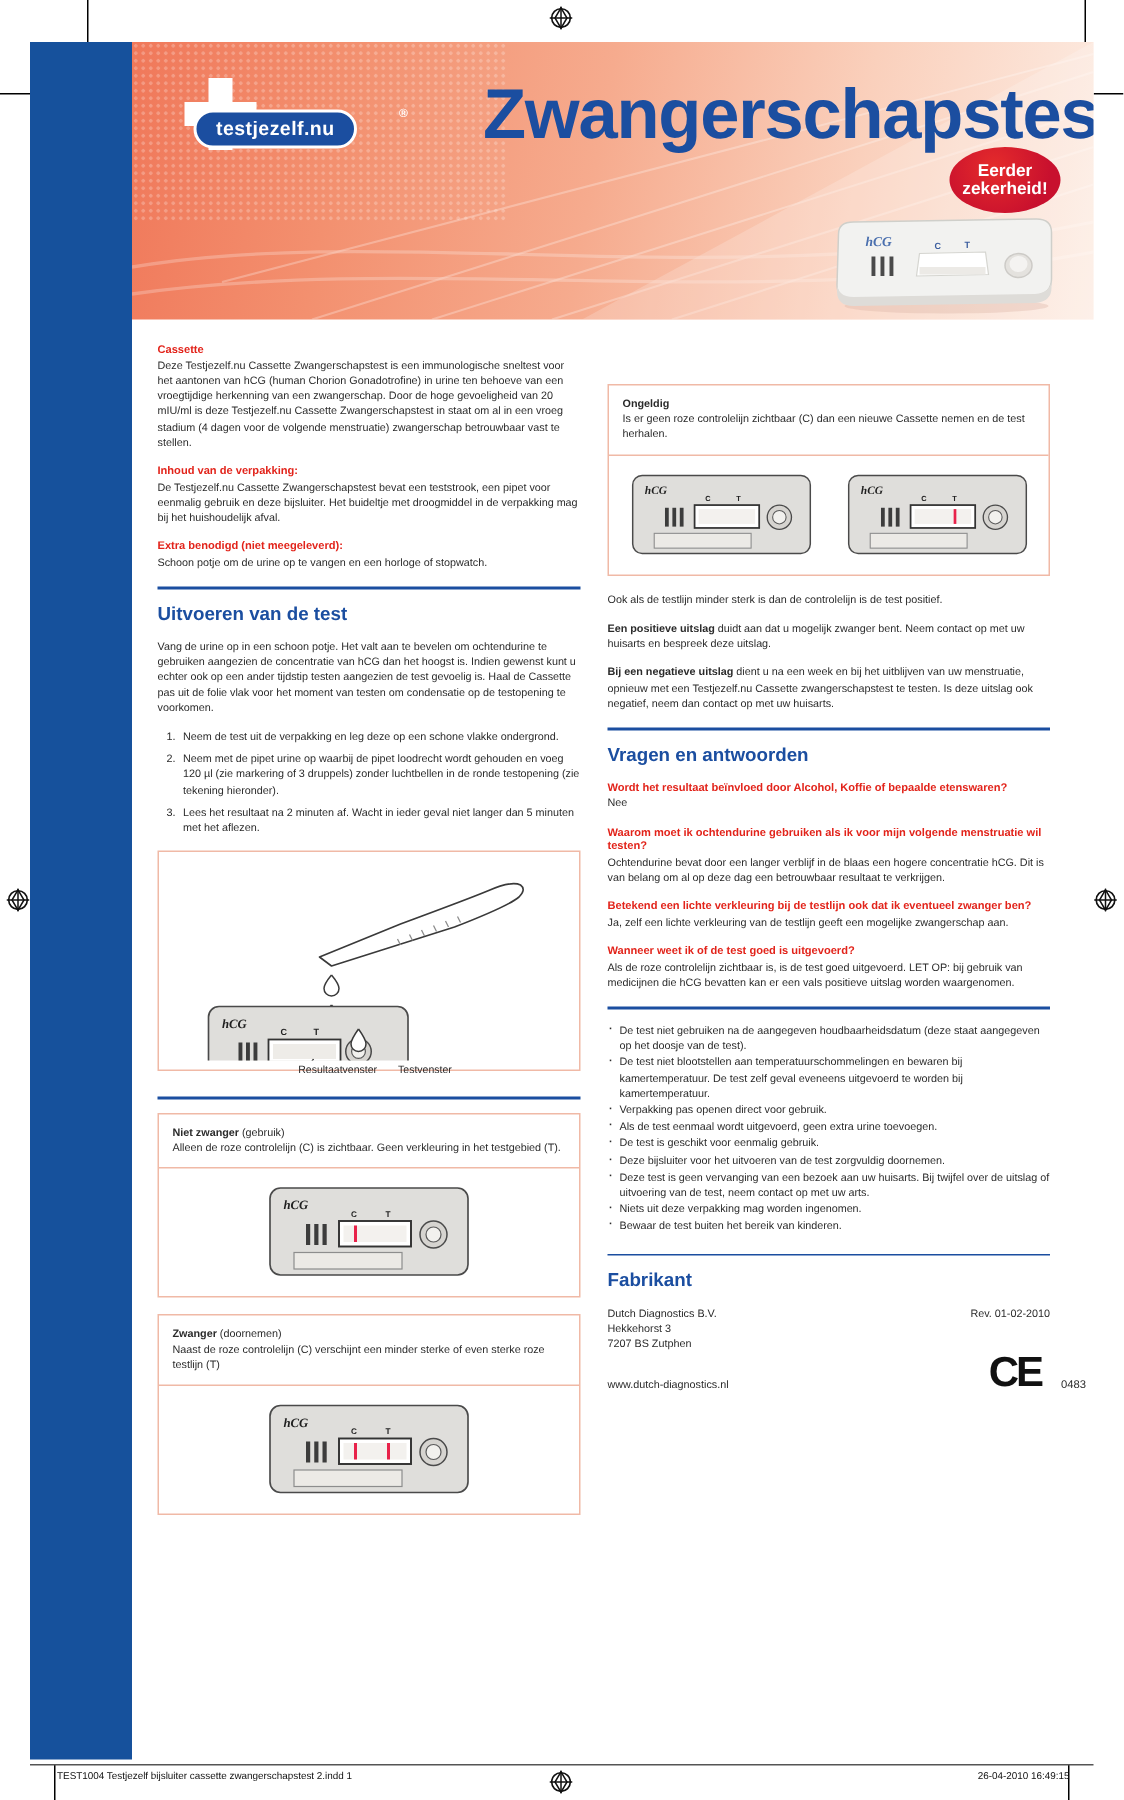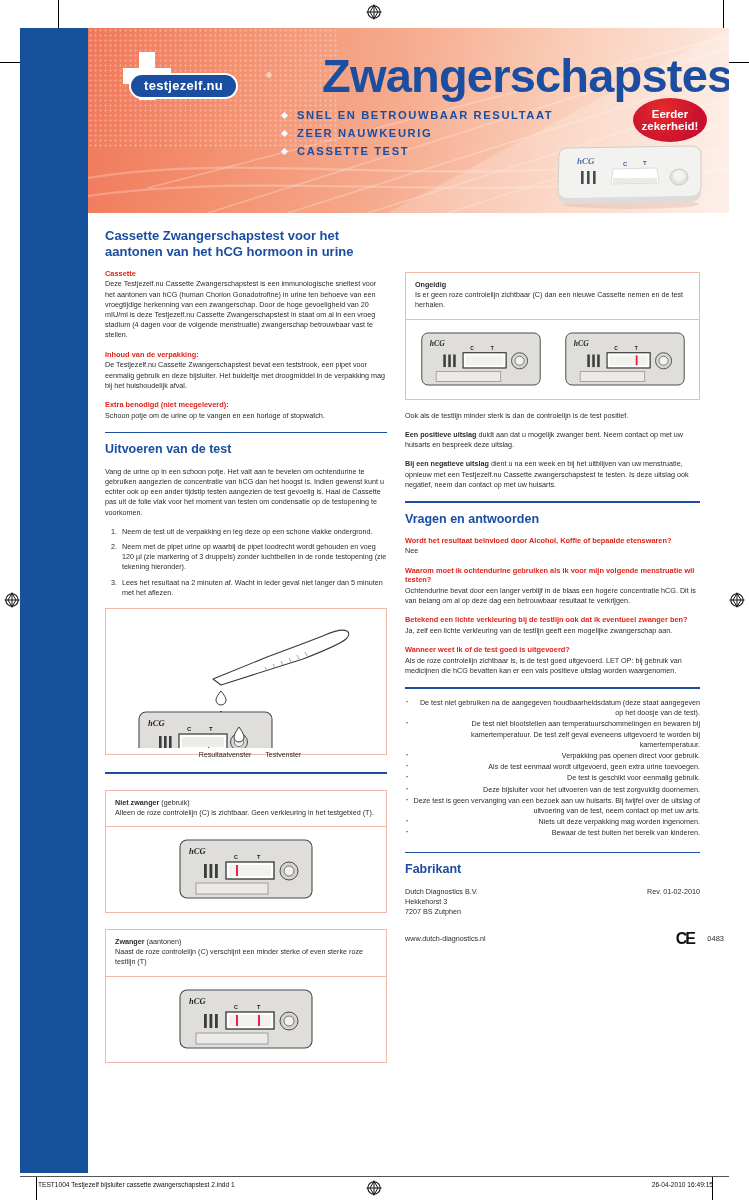--- a/index.html
+++ b/index.html
@@ -125,30 +125,30 @@
   h3.red {
     color: #E2231A; font-size: 7.4px; font-weight: bold;
     margin-bottom: 1px; line-height: 1.3;
   }
   p.body { margin-bottom: 9px; }
   .rule { height: 1.6px; background: #1B4EA0; margin: 11px 0 9px; }
 
   ol.steps { margin: 4px 0 0 0; padding-left: 14px; }
   ol.steps li { margin-bottom: 5px; padding-left: 3px; }
 
-  ul.notes { list-style: none; margin-top: 3px; text-align: right; }
+  ul.notes { list-style: none; margin-top: 3px; }
   ul.notes li {
     position: relative; padding-left: 8px; margin-bottom: 1px;
   }
   ul.notes li:before {
     content: "·"; position: absolute; left: 1px; top: -1px; font-weight: bold;
   }
 
   
-  .box { border: 1px solid #F0B9A6; margin-bottom: 11px; margin-top: 16px; }
+  .box { border: 1px solid #F0B9A6; margin-bottom: 11px; }
   .box-head { padding: 7px 9px 8px; }
   .box-head .t { font-weight: bold; }
   .box-fig {
     border-top: 1px solid #F0B9A6;
     padding: 11px 0 12px;
     display: flex; justify-content: center; align-items: center; gap: 22px;
   }
   .box-plain {
     border: 1px solid #F0B9A6;
     padding: 12px 0;
@@ -164,21 +164,21 @@
   .footer-txt {
     position: absolute; top: 1181px;
     font-size: 6.6px; color: #111;
   }
   .footer-left { left: 38px; }
   .footer-right { right: 36px; }
 
   .fab-line { display: flex; justify-content: space-between; }
   .ce {
     position: absolute; right: 6px; bottom: -6px;
-    font-size: 16px; font-weight: bold; color: #111;
+    font-size: 28px; font-weight: bold; color: #111;
     letter-spacing: -2px;
   }
   .ce-num { position: absolute; right: -22px; bottom: 3px; font-size: 7.5px; letter-spacing: 0; font-weight: normal;}
 </style>
 </head>
 <body>
 
 <div class="cropmark" style="left:58px;top:0;width:1px;height:28px;"></div>
 <div class="cropmark" style="left:723px;top:0;width:1px;height:28px;"></div>
 <div class="cropmark" style="left:0;top:62px;width:20px;height:1px;"></div>
@@ -241,25 +241,20 @@
     <div class="plus-badge">
       <div class="v"></div>
         <div class="h"></div>
     </div>
 
     <div class="logo-pill">testjezelf.nu</div>
     <div class="logo-reg">®</div>
 
     <div class="banner-title">Zwangerschapstest</div>
 
-    <ul class="bullets">
-      <li><span class="dia"></span><span>SNEL EN BETROUWBAAR RESULTAAT</span></li>
-      <li><span class="dia"></span><span>ZEER NAUWKEURIG</span></li>
-      <li><span class="dia"></span><span>CASSETTE TEST</span></li>
-    </ul>
 
     <div class="eerder">
       <span>Eerder</span>
       <span>zekerheid!</span>
     </div>
 
     <svg class="product-photo" viewBox="0 0 160 72">
       <ellipse cx="82" cy="66" rx="68" ry="5" fill="#d9b3a3" opacity=".35"></ellipse>
       <path d="M10 18 Q10 10 20 10 L142 8 Q152 8 152 17 L152 48 Q152 58 141 59 L19 61 Q9 61 9 52 Z" fill="#f2f2f0" stroke="#cfcfca" stroke-width="1"></path>
       <path d="M9 50 Q9 60 20 60 L141 58 Q152 57 152 48 L152 54 Q152 63 141 64 L20 66 Q9 66 9 56 Z" fill="#dedcd8"></path>
@@ -273,21 +268,20 @@
       <rect x="64" y="40" width="44" height="5" fill="#eceae6"></rect>
       <text x="74" y="28" font-family="Liberation Sans, sans-serif" font-size="6" font-weight="bold" fill="#3a5d9e">C</text>
       <text x="94" y="27" font-family="Liberation Sans, sans-serif" font-size="6" font-weight="bold" fill="#3a5d9e">T</text>
       <ellipse cx="130" cy="39" rx="9" ry="8" fill="#e4e2de" stroke="#cdcbc7" stroke-width="1"></ellipse>
       <ellipse cx="130" cy="38" rx="6" ry="5.4" fill="#f4f3f1"></ellipse>
     </svg>
   </div>
 
   <div class="col col-left">
 
-    <h2 class="sec">Cassette Zwangerschapstest voor het aantonen van het hCG hormoon in urine</h2>
 
     <h3 class="red">Cassette</h3>
     <p class="body">Deze Testjezelf.nu Cassette Zwangerschapstest is een immunologische sneltest voor het aantonen van hCG (human Chorion Gonadotrofine) in urine ten behoeve van een vroegtijdige herkenning van een zwangerschap. Door de hoge gevoeligheid van 20 mIU/ml is deze Testjezelf.nu Cassette Zwangerschapstest in staat om al in een vroeg stadium (4 dagen voor de volgende menstruatie) zwangerschap betrouwbaar vast te stellen.</p>
 
     <h3 class="red">Inhoud van de verpakking:</h3>
     <p class="body">De Testjezelf.nu Cassette Zwangerschapstest bevat een teststrook, een pipet voor eenmalig gebruik en deze bijsluiter. Het buideltje met droogmiddel in de verpakking mag bij het huishoudelijk afval.</p>
 
     <h3 class="red">Extra benodigd (niet meegeleverd):</h3>
     <p class="body">Schoon potje om de urine op te vangen en een horloge of stopwatch.</p>
 
@@ -374,21 +368,21 @@
           <circle cx="111" cy="33" r="9" fill="#d6d4d0" stroke="#4a4a4a" stroke-width="1"></circle>
           <circle cx="111" cy="33" r="5" fill="#f2f1ee" stroke="#5a5a5a" stroke-width=".8"></circle>
           <rect x="18" y="45" width="72" height="11" fill="#eceae6" stroke="#8d8d8d" stroke-width=".8"></rect>
         </svg>
       </div>
     </div>
 
     <div class="box">
       <div class="box-head">
         <span class="t">Zwanger</span>
-        <span>(aantonen)</span><br>
+        <span>(doornemen)</span><br>
         <span>Naast de roze controlelijn (C) verschijnt een minder sterke of even sterke roze testlijn (T)</span>
       </div>
       <div class="box-fig">
         <svg width="136" height="62" viewBox="0 0 136 62">
           <rect x="2" y="2" width="132" height="58" rx="7" fill="#dfdedb" stroke="#4a4a4a" stroke-width="1.1"></rect>
           <text x="11" y="16" font-family="Liberation Serif, serif" font-size="8.5" font-style="italic" font-weight="bold" fill="#1f1f1f">hCG</text>
           <g fill="#3c3c3c">
               <rect x="26" y="26" width="2.8" height="14"></rect>
               <rect x="31.5" y="26" width="2.8" height="14"></rect>
               <rect x="37" y="26" width="2.8" height="14"></rect>

